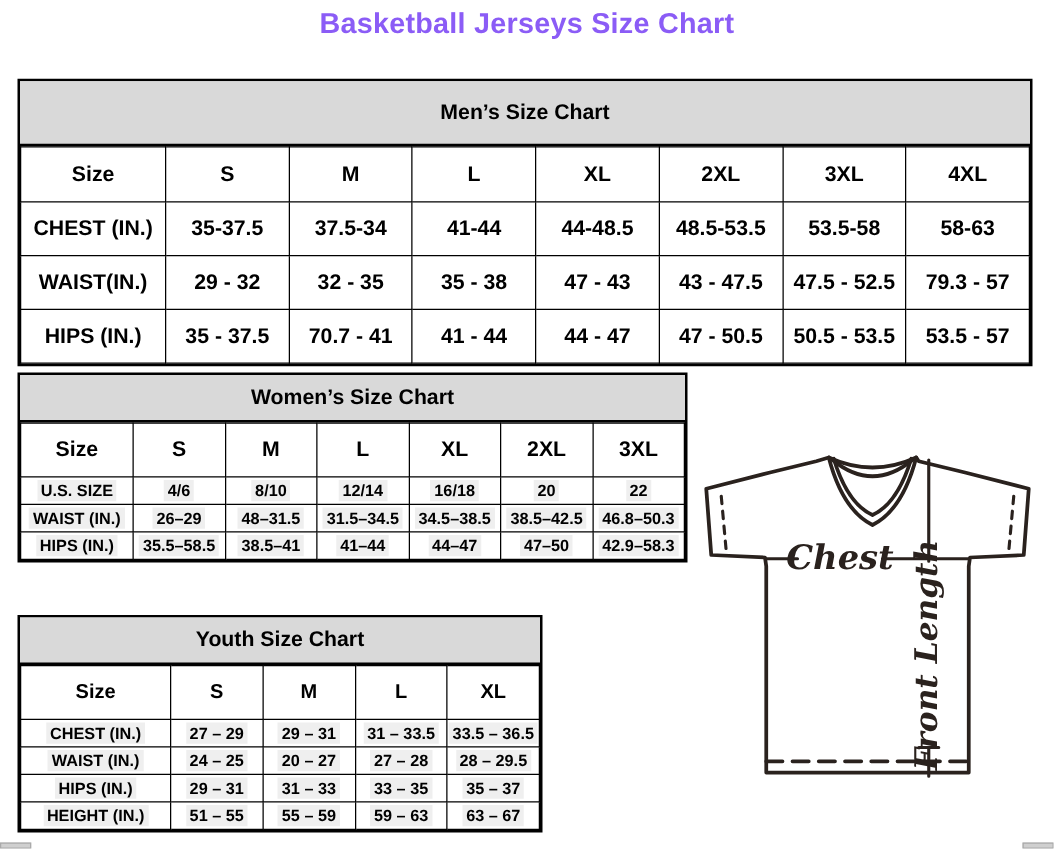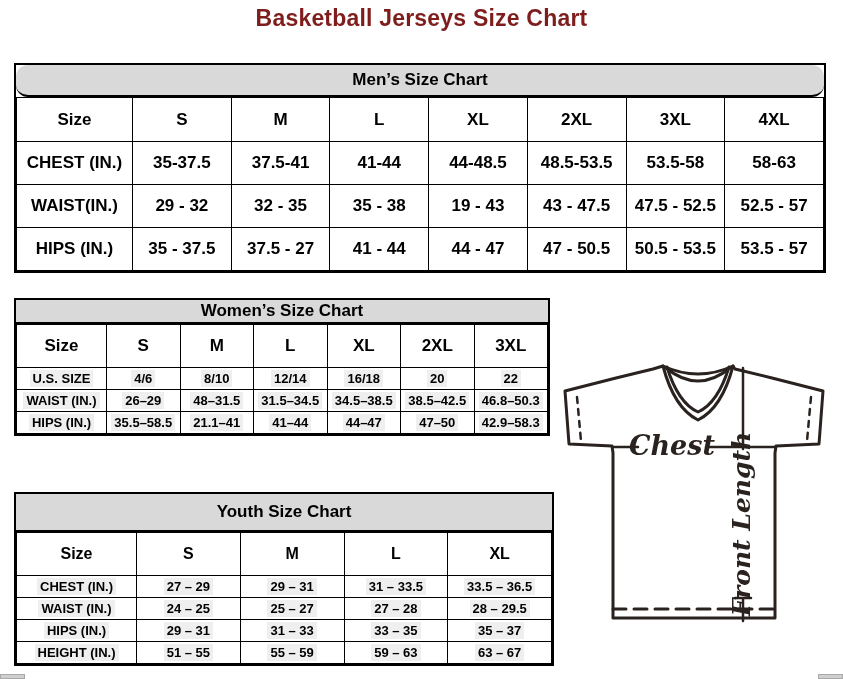--- a/index.html
+++ b/index.html
@@ -1,49 +1,49 @@
 <!DOCTYPE html>
 <html style="--band: #d9d9d9;"><head>
 <meta charset="utf-8">
 <style>
   * { margin:0; padding:0; box-sizing:border-box; }
   html,body { background:#fff; }
   body { width:843px; height:679px; font-family:"Liberation Sans", sans-serif; }
   .page { position:relative; width:843px; height:679px; background:#fff; overflow:hidden; }
 
   .title { position:absolute; top:5px; left:0; width:100%; text-align:center;
-           font-size:23px; font-weight:bold; color:#7f1d1d; letter-spacing:0.2px; }
+           font-size:23px; font-weight:bold; color:#8b5cf6; letter-spacing:0.2px; }
 
   .chart-box { position:absolute; border:2px solid #000; background:#fff; }
   .band { background:var(--band,#d9d9d9); border-bottom:2px solid #000;
           display:flex; align-items:center; justify-content:center;
           font-weight:bold; font-size:17px; color:#000; }
 
   table { border-collapse:collapse; width:100%; table-layout:fixed; }
   th, td { border:1px solid #000; text-align:center; vertical-align:middle;
            font-weight:bold; color:#000; padding:0; overflow:hidden; white-space:nowrap; }
   .hl { padding:1px 3px; }
 
   
   #men { left:14px; top:63px; width:812px; }
-  #men .band { height:32px;border-radius:12px; }
+  #men .band { height:52px; }
   #men col.lbl { width:116px; }
   #men tr.cols th { height:44px; font-size:17px; }
   #men tr.datarow th, #men tr.datarow td { height:43px; font-size:17px; }
 
   
   #women { left:14px; top:298px; width:536px; }
-  #women .band { height:24px; }
+  #women .band { height:38px; }
   #women col.lbl { width:90px; }
   #women tr.cols th { height:43px; font-size:17px; }
   #women tr.datarow th, #women tr.datarow td { height:22px; font-size:13px; }
   #women tr.datarow .hl { background:#efefef; }
 
   
-  #youth { left:14px; top:492px; width:540px; }
+  #youth { left:14px; top:492px; width:420px; }
   #youth .band { height:38px; }
   #youth col.lbl { width:120px; }
   #youth tr.cols th { height:43px; font-size:16px; }
   #youth tr.datarow th, #youth tr.datarow td { height:22px; font-size:13px; }
   #youth tr.datarow .hl { background:#efefef; }
 
   
   .jersey { position:absolute; left:556px; top:356px; width:286px; height:290px; }
   .jersey text { font-family:"DejaVu Serif", serif; font-style:italic; font-weight:bold; }
 
@@ -80,41 +80,41 @@
             <th>M</th>
             <th>L</th>
             <th>XL</th>
             <th>2XL</th>
             <th>3XL</th>
             <th>4XL</th>
           </tr>
           <tr class="datarow">
             <th><span class="hl">CHEST (IN.)</span></th>
             <td><span class="hl">35-37.5</span></td>
-            <td><span class="hl">37.5-41</span></td>
+            <td><span class="hl">37.5-34</span></td>
             <td><span class="hl">41-44</span></td>
             <td><span class="hl">44-48.5</span></td>
             <td><span class="hl">48.5-53.5</span></td>
             <td><span class="hl">53.5-58</span></td>
             <td><span class="hl">58-63</span></td>
           </tr>
           <tr class="datarow">
             <th><span class="hl">WAIST(IN.)</span></th>
             <td><span class="hl">29 - 32</span></td>
             <td><span class="hl">32 - 35</span></td>
             <td><span class="hl">35 - 38</span></td>
-            <td><span class="hl">19 - 43</span></td>
+            <td><span class="hl">47 - 43</span></td>
             <td><span class="hl">43 - 47.5</span></td>
             <td><span class="hl">47.5 - 52.5</span></td>
-            <td><span class="hl">52.5 - 57</span></td>
+            <td><span class="hl">79.3 - 57</span></td>
           </tr>
           <tr class="datarow">
             <th><span class="hl">HIPS (IN.)</span></th>
             <td><span class="hl">35 - 37.5</span></td>
-            <td><span class="hl">37.5 - 27</span></td>
+            <td><span class="hl">70.7 - 41</span></td>
             <td><span class="hl">41 - 44</span></td>
             <td><span class="hl">44 - 47</span></td>
             <td><span class="hl">47 - 50.5</span></td>
             <td><span class="hl">50.5 - 53.5</span></td>
             <td><span class="hl">53.5 - 57</span></td>
           </tr>
         </tbody>
       </table>
     </div>
   <div id="women" class="chart-box">
@@ -153,21 +153,21 @@
             <td><span class="hl">26–29</span></td>
             <td><span class="hl">48–31.5</span></td>
             <td><span class="hl">31.5–34.5</span></td>
             <td><span class="hl">34.5–38.5</span></td>
             <td><span class="hl">38.5–42.5</span></td>
             <td><span class="hl">46.8–50.3</span></td>
           </tr>
           <tr class="datarow">
             <th><span class="hl">HIPS (IN.)</span></th>
             <td><span class="hl">35.5–58.5</span></td>
-            <td><span class="hl">21.1–41</span></td>
+            <td><span class="hl">38.5–41</span></td>
             <td><span class="hl">41–44</span></td>
             <td><span class="hl">44–47</span></td>
             <td><span class="hl">47–50</span></td>
             <td><span class="hl">42.9–58.3</span></td>
           </tr>
         </tbody>
       </table>
     </div>
   <div id="youth" class="chart-box">
       <div class="band">Youth Size Chart</div>
@@ -190,21 +190,21 @@
           <tr class="datarow">
             <th><span class="hl">CHEST (IN.)</span></th>
             <td><span class="hl">27 – 29</span></td>
             <td><span class="hl">29 – 31</span></td>
             <td><span class="hl">31 – 33.5</span></td>
             <td><span class="hl">33.5 – 36.5</span></td>
           </tr>
           <tr class="datarow">
             <th><span class="hl">WAIST (IN.)</span></th>
             <td><span class="hl">24 – 25</span></td>
-            <td><span class="hl">25 – 27</span></td>
+            <td><span class="hl">20 – 27</span></td>
             <td><span class="hl">27 – 28</span></td>
             <td><span class="hl">28 – 29.5</span></td>
           </tr>
           <tr class="datarow">
             <th><span class="hl">HIPS (IN.)</span></th>
             <td><span class="hl">29 – 31</span></td>
             <td><span class="hl">31 – 33</span></td>
             <td><span class="hl">33 – 35</span></td>
             <td><span class="hl">35 – 37</span></td>
           </tr>

